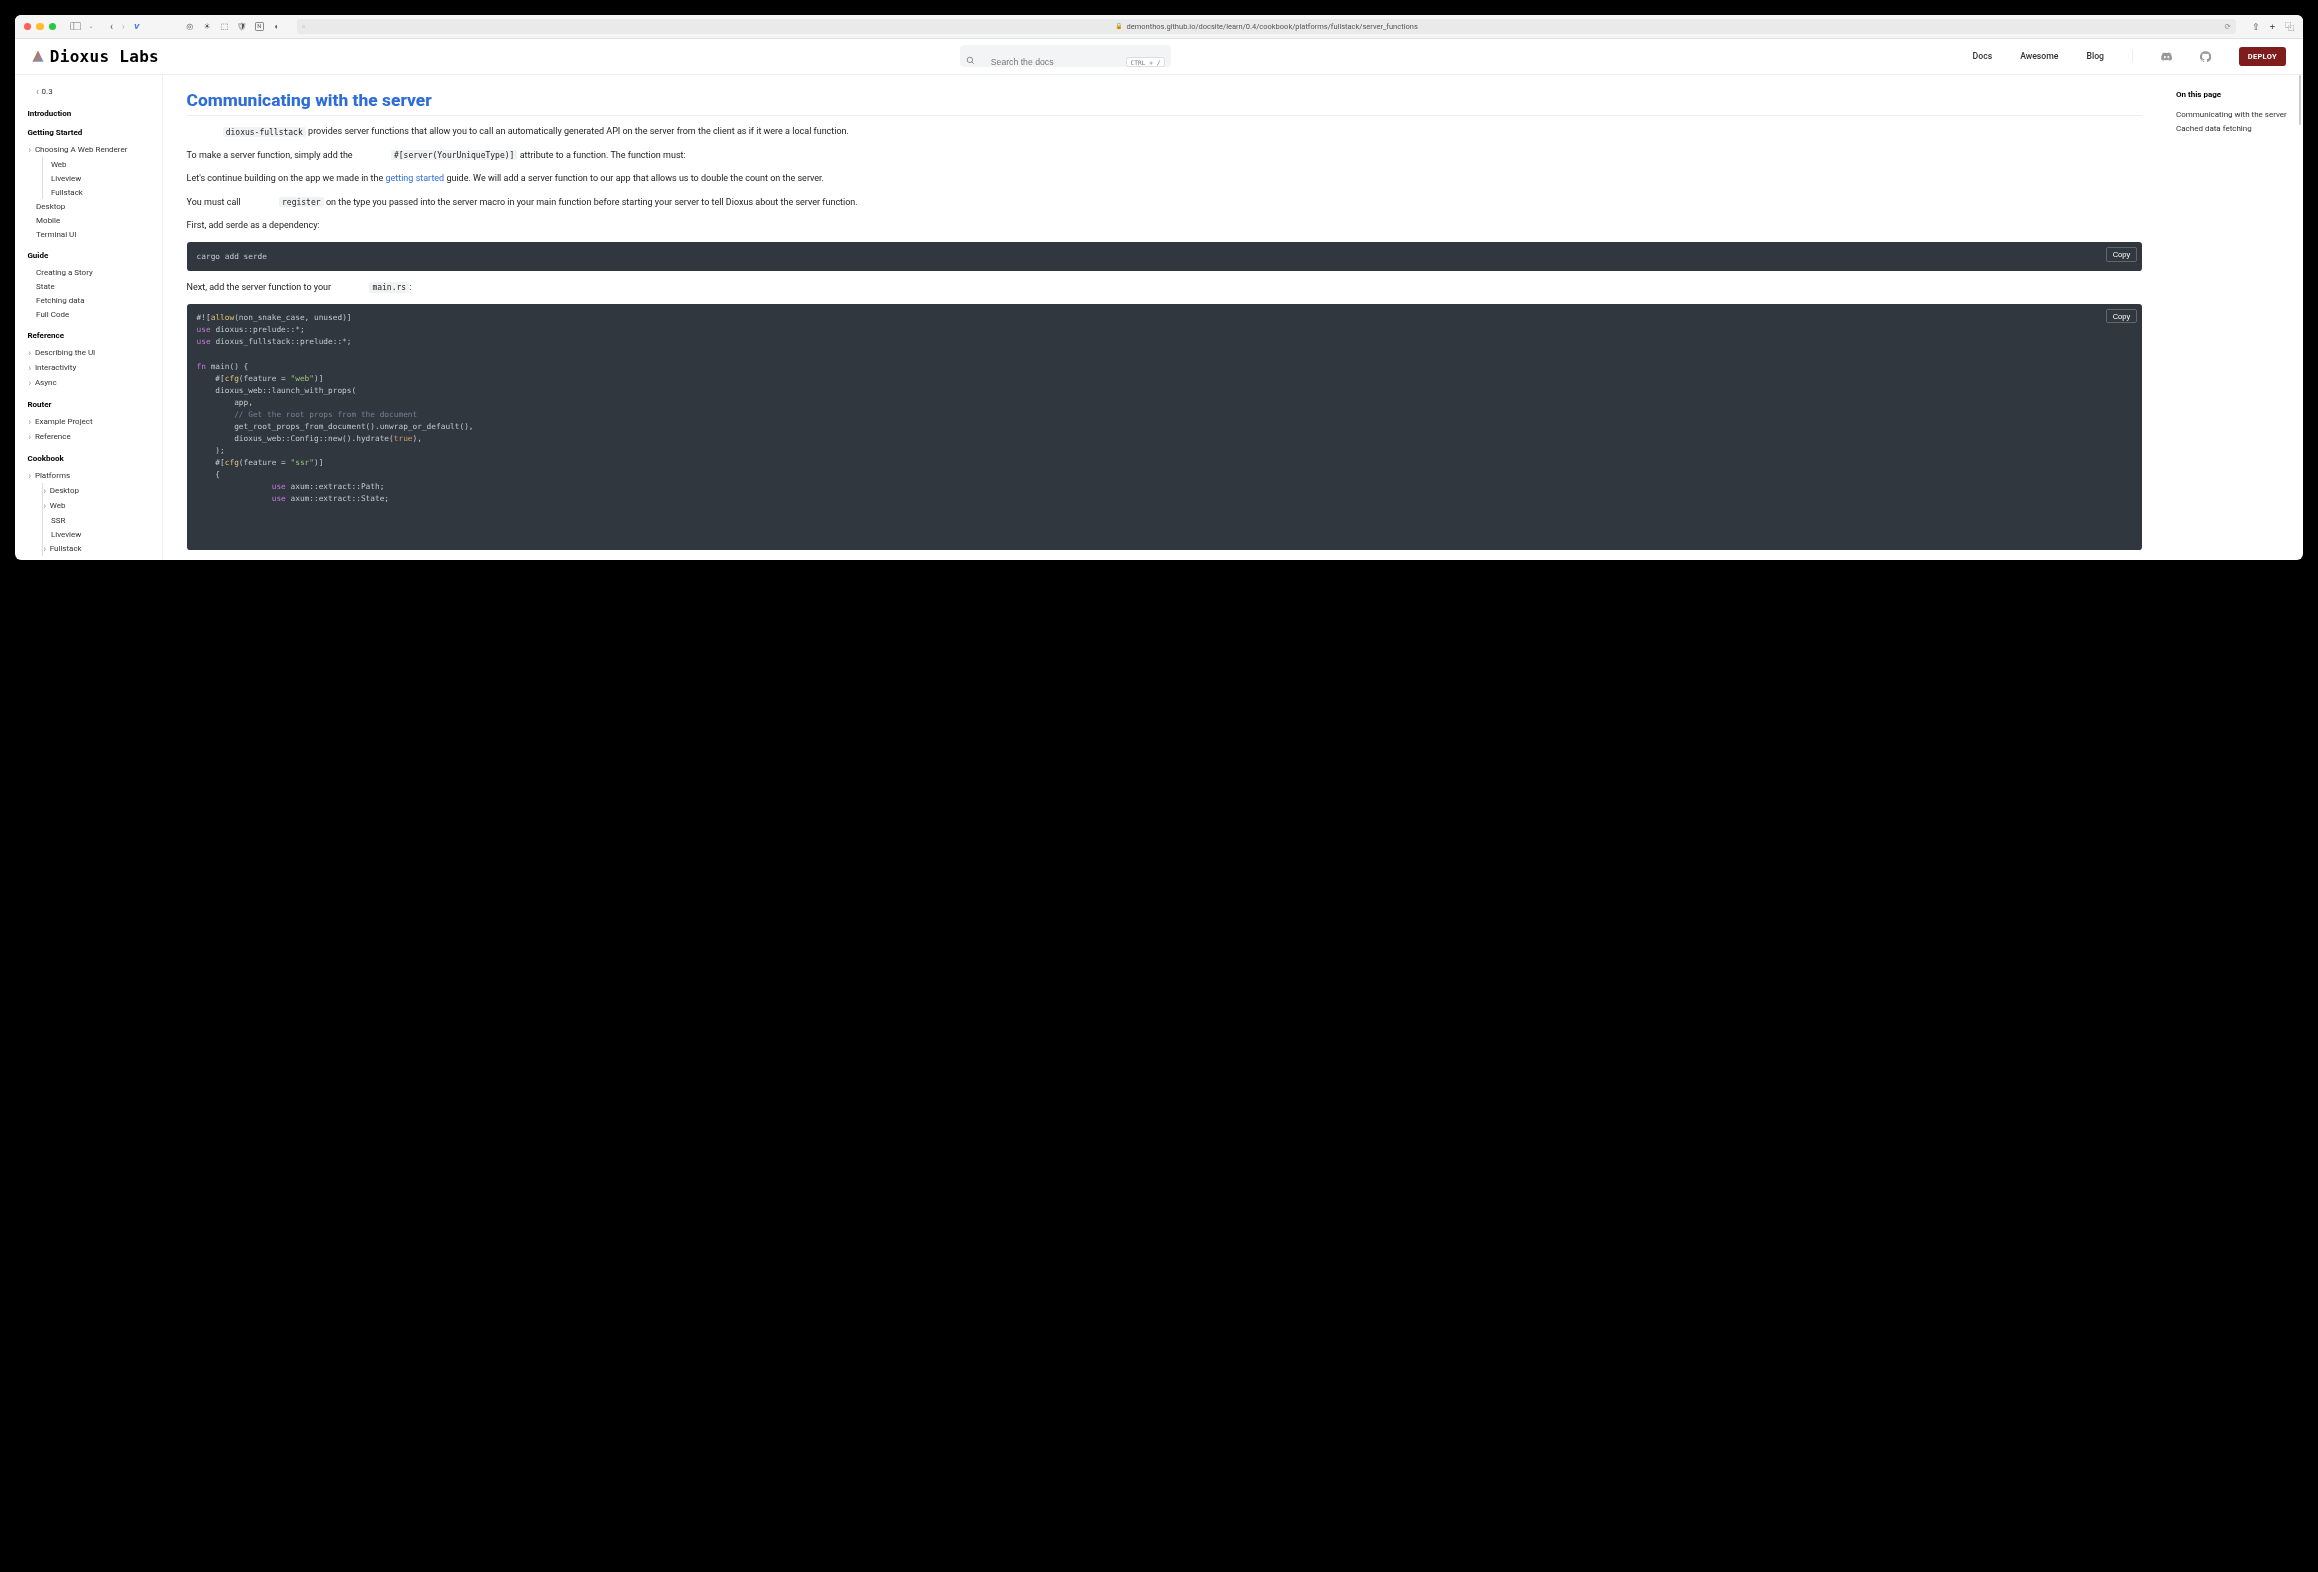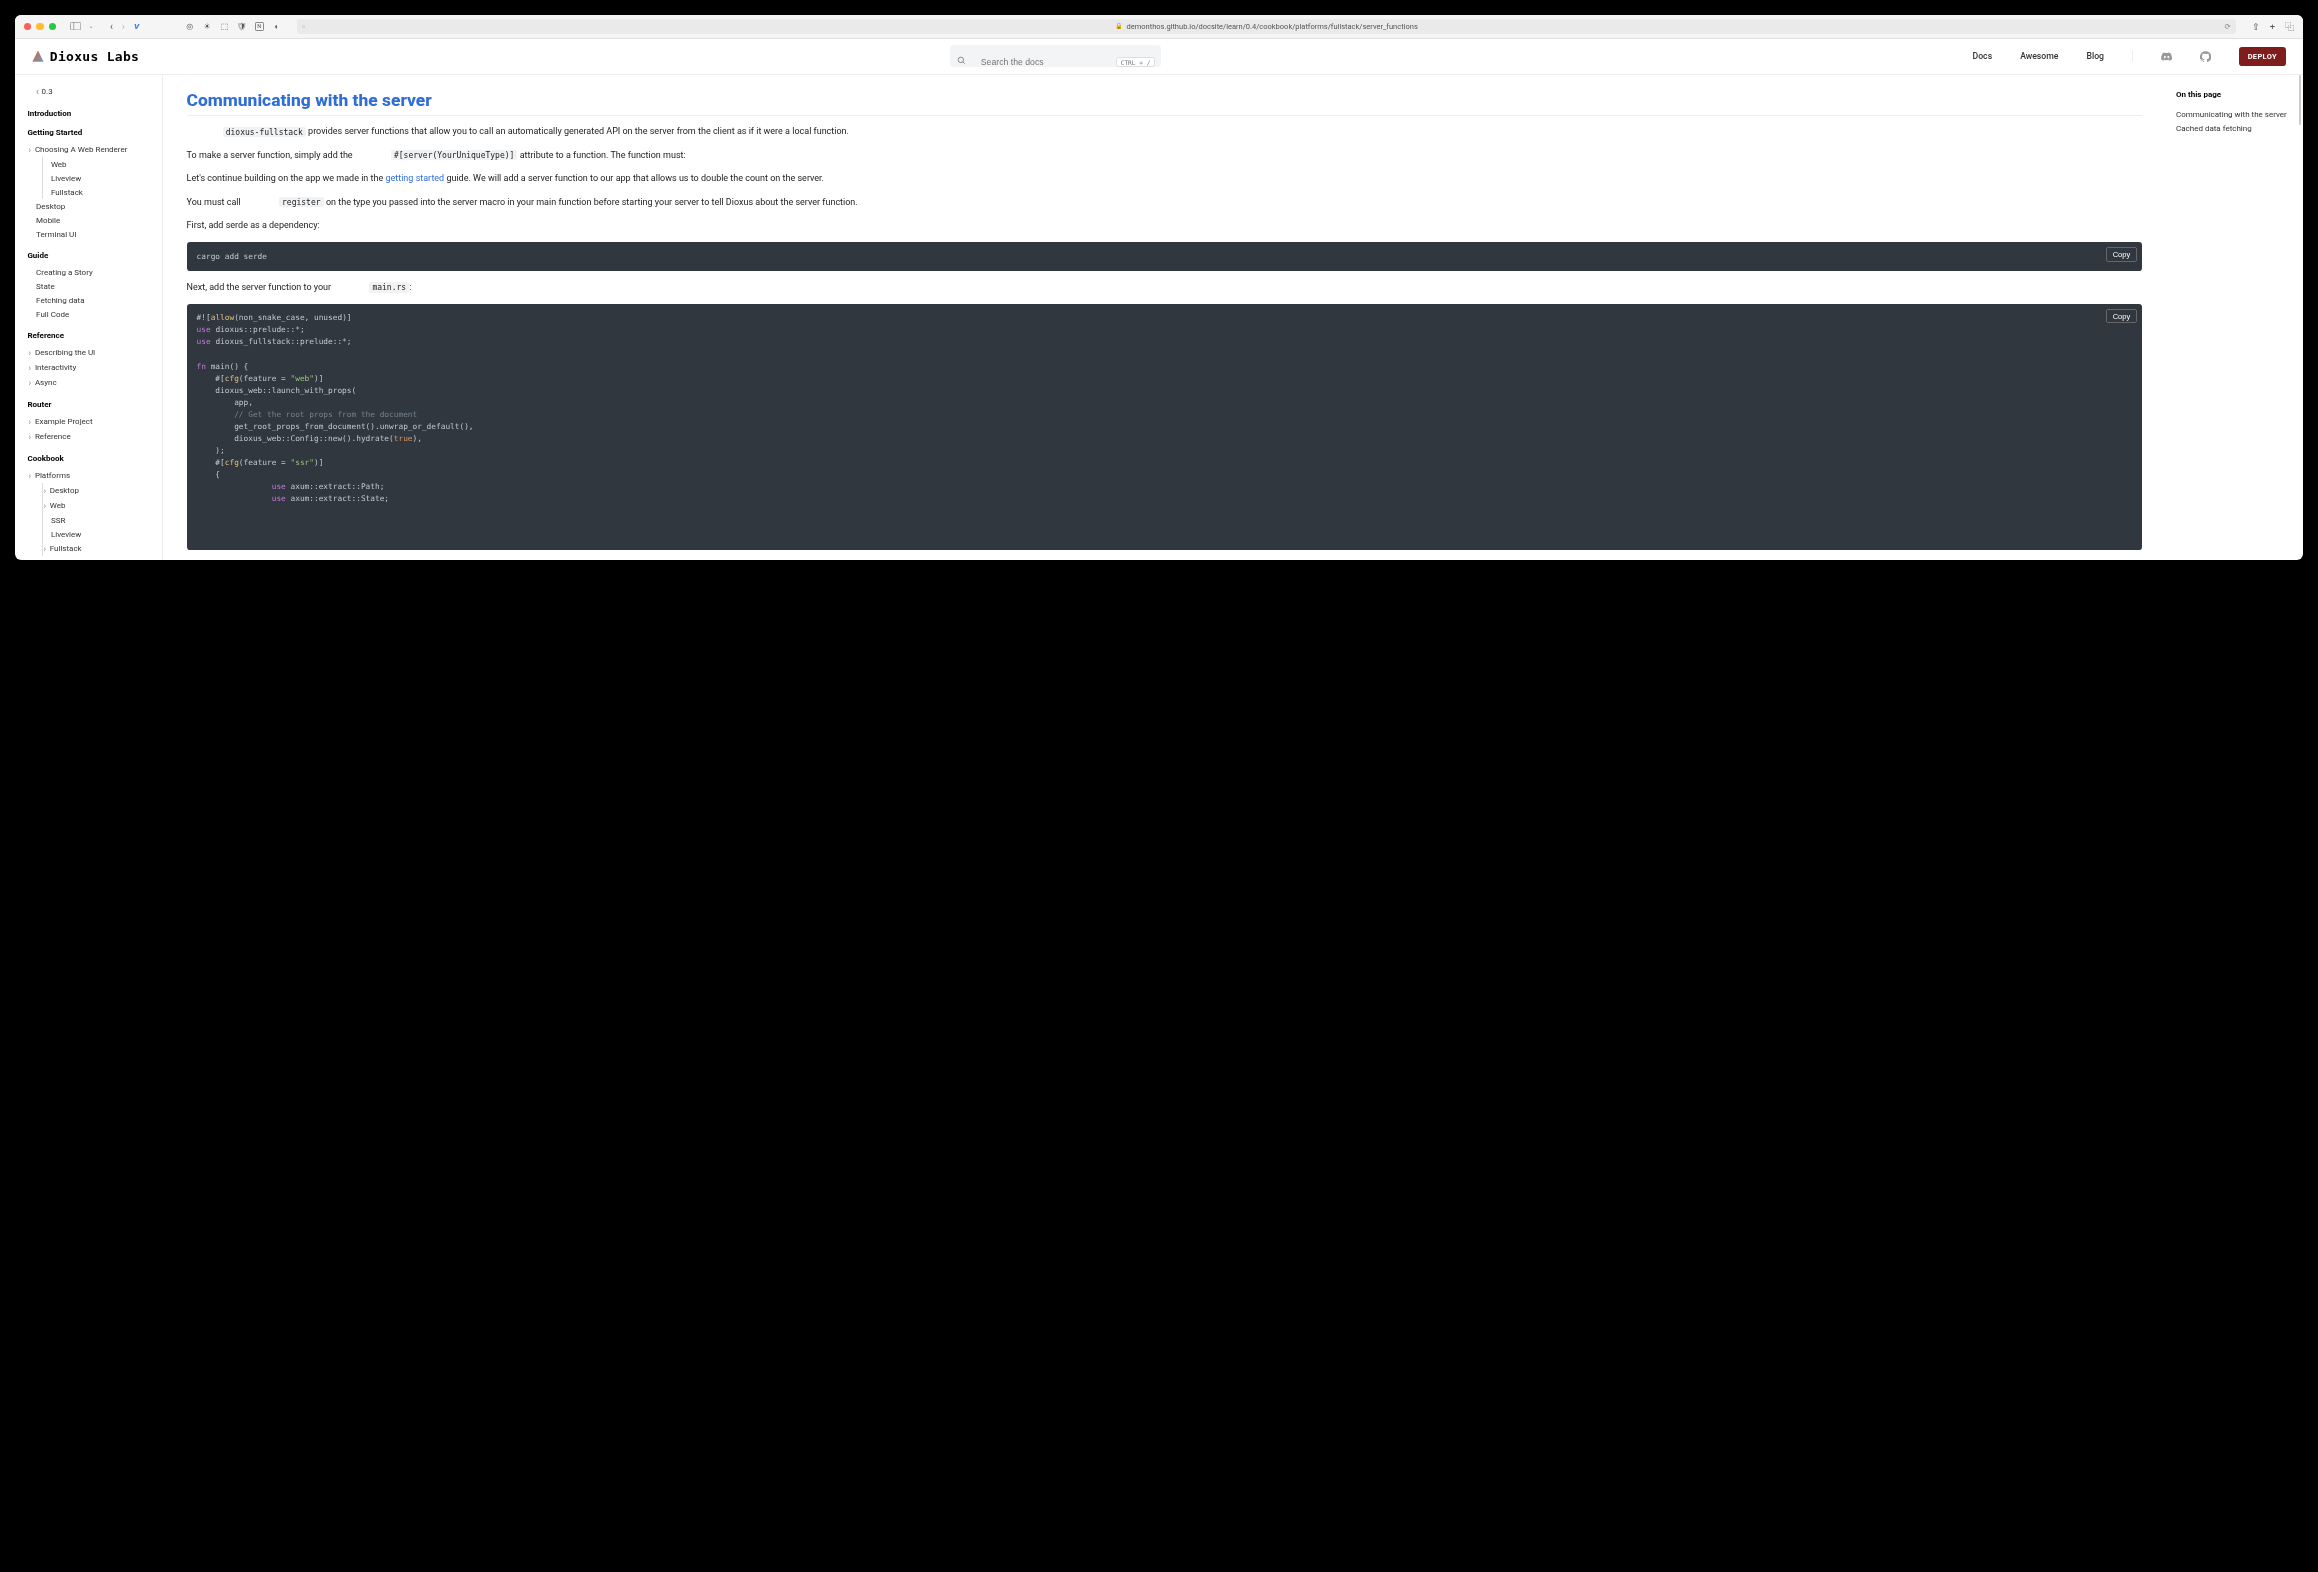--- a/index.html
+++ b/index.html
@@ -20,21 +20,21 @@
     .app-icons { display: flex; gap: 8.7px; margin-left: 25px; align-items: center; }
     .app-icon { width: 8.7px; height: 8.7px; display:flex; align-items:center; justify-content:center; color:#555; font-size:8px;}
     .address-bar { flex: 1; margin: 0 8.7px; background: #eaeaea; border-radius: 3.1px; height: 15px; display: flex; align-items: center; justify-content: center; font-size: 7.5px; color: #555; gap:3.7px; position:relative;}
     .address-bar .lock { font-size: 6.2px; }
     .address-bar .refresh { position:absolute; right:5px; color:#888;}
     .title-actions { display: flex; gap: 10px; color: #555; font-size: 9.3px; }
     
     .topnav { height: 36px; border-bottom: 0.6px solid #eee; display: flex; align-items: center; padding: 0 17.4px; justify-content: space-between; }
     .brand { display: flex; align-items: center; gap: 6.2px; }
     .brand-logo { width: 11.2px; height: 11.2px; background: linear-gradient(135deg,#e96020,#5e9dd6); clip-path: polygon(50% 0%, 100% 100%, 0% 100%); position:relative; }
-    .brand-text { font-family: ui-monospace, SFMono-Regular, Menlo, monospace; font-weight:600; font-size:13px; letter-spacing: 0.3px; }
+    .brand-text { font-family: ui-monospace, SFMono-Regular, Menlo, monospace; font-weight:600; font-size:16px; letter-spacing: 0.3px; }
     .search-box { width: 211px; height: 22.4px; background: #f3f4f6; border-radius: 3.7px; display: flex; align-items: flex-end; padding: 0 6.2px; gap: 15px; }
     .search-icon { color: #888; font-size: 9.3px; }
     .search-input { flex: 1; border: none; background: transparent; font-size: 8.7px; outline: none; color: #333;}
     .kbd { background: #fff; border: 0.6px solid #ddd; border-radius: 2.5px; padding: 0.6px 3.7px; font-size: 6.2px; color: #777; font-family: ui-monospace, monospace;}
     .nav-links { display: flex; align-items: center; gap: 28px; }
     .nav-link { font-size: 8.7px; color: #333; cursor: pointer; font-weight:500;}
     .nav-divider { width: 0.6px; height: 12.4px; background: #eee; }
     .social-icon { width:11.2px; height:11.2px; color:#999; display:flex; align-items:center; justify-content:center;}
     .deploy-btn { background: #7f1d1d; color: #fff; padding: 5px 8.7px; border-radius: 3.1px; font-size: 7.5px; font-weight:700; cursor:pointer; letter-spacing:0.3px;}
     

